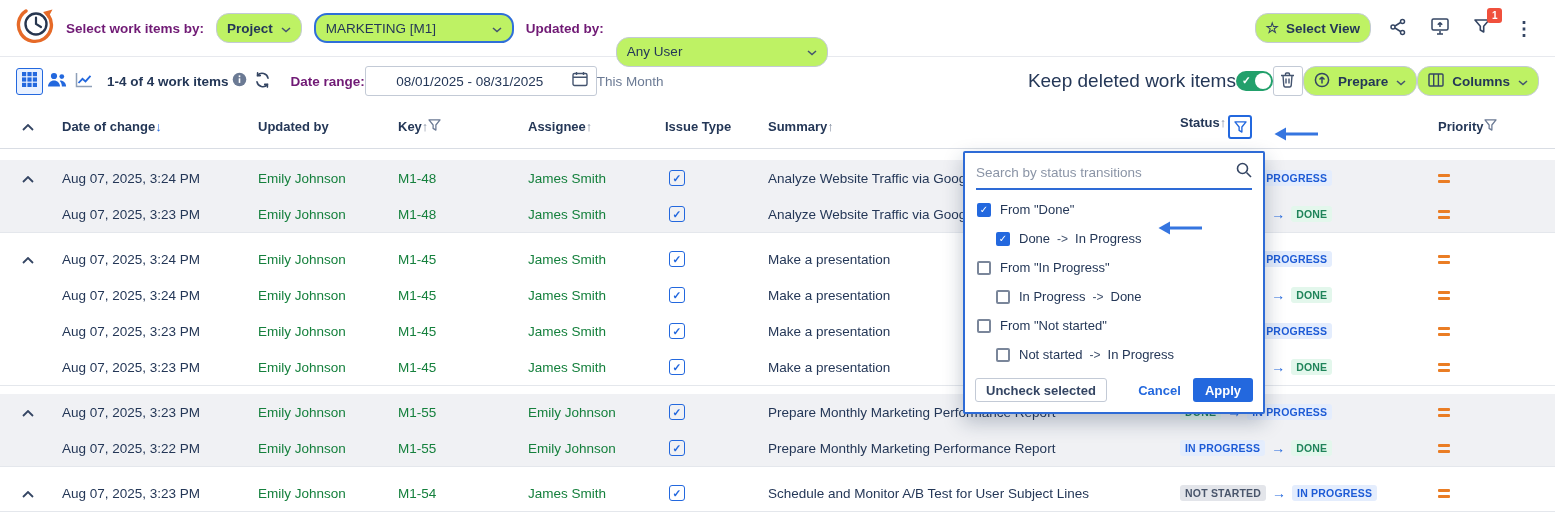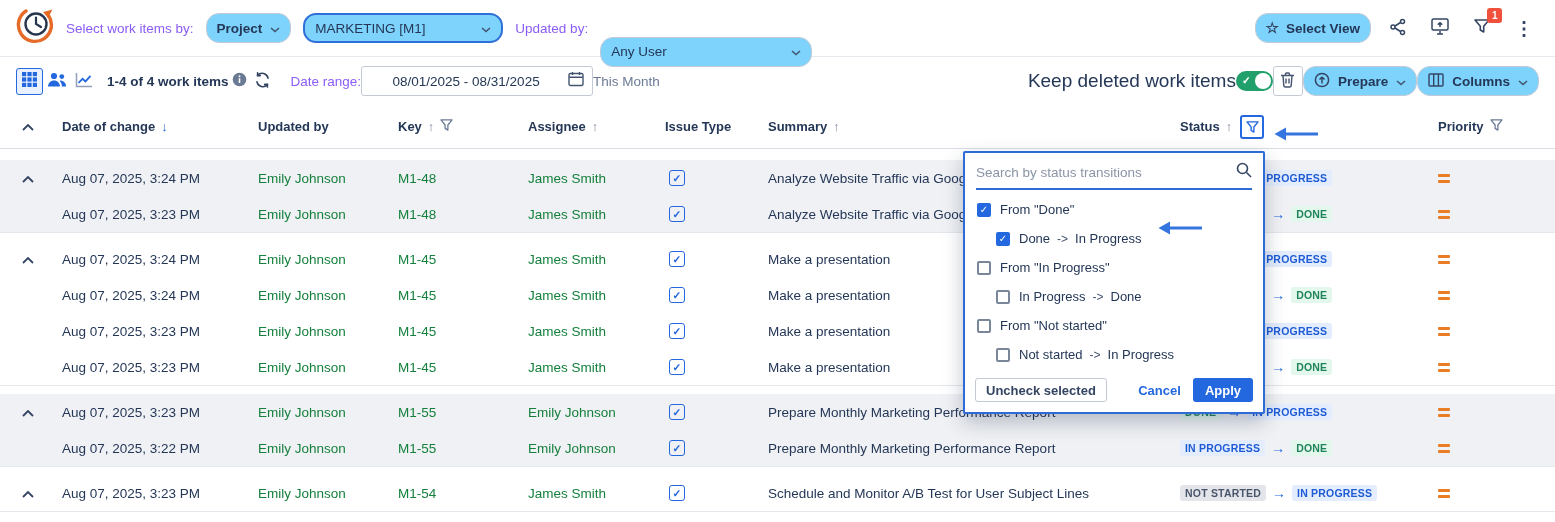--- a/index.html
+++ b/index.html
@@ -2,23 +2,23 @@
 <html><head>
 <meta charset="utf-8">
 <style>
   * { box-sizing: border-box; margin: 0; padding: 0; }
   body { font-family: "Liberation Sans", sans-serif; background: #fff; }
   button, input { font-family: inherit; }
   .app { position: relative; width: 1555px; height: 522px; background: #fff; color: #243757; overflow: hidden; }
 
   
   .topbar { height: 57px; display: flex; align-items: center; padding: 0 16px; gap: 12px; border-bottom: 1px solid #e7e9ee; }
-  .lbl { font-size: 13.5px; color: #8b5cf6; white-space: nowrap; }
+  .lbl { font-size: 13.5px; color: #701a75; white-space: nowrap; font-weight: bold; }
   .btn { display: inline-flex; align-items: center; gap: 8px; border: 1px solid #c3cad6; border-radius: 13px;
-         background: #7dd3fc; height: 30px; padding: 0 10px; font-size: 13.5px; color: #243757; cursor: pointer; white-space: nowrap; }
+         background: #bef264; height: 30px; padding: 0 10px; font-size: 13.5px; color: #243757; cursor: pointer; white-space: nowrap; }
   .sel { justify-content: space-between; }
   .sel-project { font-weight: 600; }
   .sel-marketing { width: 200px; border: 2px solid #2f6fd8; }
   .sel-anyuser { width: 212px; margin-top: 47px; }
   .select-view { margin-left: auto; font-weight: 600; gap: 7px; }
   .iconbtn { width: 30px; height: 30px; display: flex; align-items: center; justify-content: center;
              background: none; border: none; cursor: pointer; position: relative; }
   .badge { position: absolute; top: -5px; right: -5px; background: #f0503c; color: #fff; font-size: 10px;
            font-weight: 700; padding: 1.5px 4.5px; border-radius: 3px; line-height: 1.2; }
   .kebab { font-size: 19px; font-weight: 700; color: #344563; }
@@ -39,21 +39,21 @@
   .toggle { width: 37px; height: 20px; border-radius: 10px; background: #22a06b; position: relative; border: none; cursor: pointer; }
   .toggle .knob { position: absolute; right: 2px; top: 2px; width: 16px; height: 16px; border-radius: 50%; background: #fff; }
   .toggle .tick { position: absolute; left: 6px; top: 2.5px; color: #fff; font-size: 10.5px; font-weight: 700; }
   .sqbtn { width: 30px; height: 30px; border: 1px solid #c3cad6; border-radius: 3px; background: #fff;
            display: flex; align-items: center; justify-content: center; cursor: pointer; }
   .btn .bold { font-weight: 600; }
 
   
   .grid9 { display: grid; grid-template-columns: 62px 196px 140px 130px 137px 103px 412px 258px 1fr; align-items: center; }
   .thead { height: 44px; border-bottom: 1px solid #d9dde4; }
-  .hc { display: flex; align-items: center; gap: 6px; font-weight: 700; font-size: 13px; color: #243757; cursor: pointer; }
+  .hc { display: flex; align-items: flex-start; gap: 0; font-weight: 700; font-size: 13px; color: #243757; cursor: pointer; }
   .c0 { padding-left: 22px; }
   .sort { font-size: 13px; color: #7a869a; font-weight: 700; }
   .sort.active { color: #2368de; }
   .factive { width: 24px; height: 24px; border: 2px solid #2368de; border-radius: 3px; background: #fff;
              display: flex; align-items: center; justify-content: center; margin-left: 2px; }
   .tbody { padding-top: 11px; }
   .tgroup { border-bottom: 1px solid #e4e7ec; margin-bottom: 8px; }
   .tgroup.gray { background: #f0f1f4; }
   .trow { height: 36px; font-size: 13.5px; }
   .rowchev { background: none; border: none; cursor: pointer; padding: 0; }

